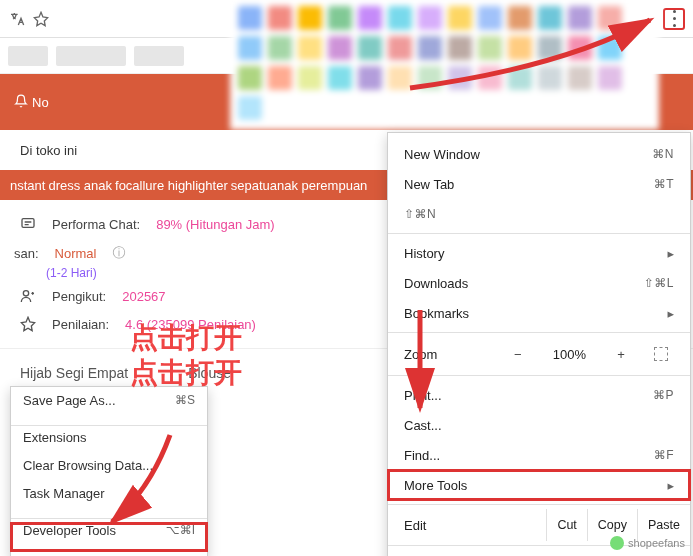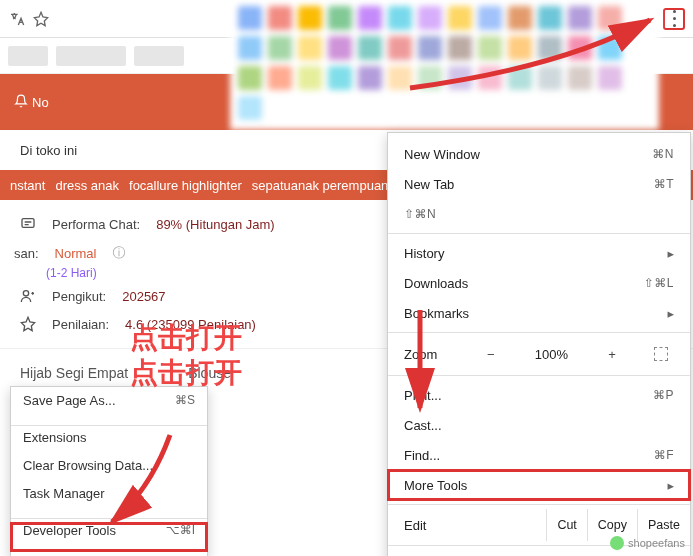--- a/index.html
+++ b/index.html
@@ -15,41 +15,41 @@
   
   .smudge-row { height: 36px; background:#fff; border-bottom:1px solid #eee; display:flex; align-items:center; padding:0 8px; gap:8px; }
   .smudge { height:20px; background:#e6e6e6; border-radius:2px; }
 
   
   .orange-bar { background:#d85a3a; color:#fff; height:56px; display:flex; align-items:center; padding:0 14px; font-size:13px; }
   .bell { margin-right:4px; }
 
   .search-bar { height:40px; background:#fff; display:flex; align-items:center; padding:0 20px; color:#333; font-size:13px; }
 
-  .tags-bar { background:#d85a3a; color:#fff; height:30px; display:flex; align-items:center; padding:0 10px; font-size:13px; gap:10px; }
+  .tags-bar { background:#d85a3a; color:#fff; height:30px; display:flex; align-items:center; padding:0 10px; font-size:13px; gap:3px; }
 
   .stats { background:#fff; padding:16px 20px; display:flex; flex-direction:column; gap:12px; border-bottom:1px solid #eee; }
   .stat-row { display:flex; align-items:center; gap:16px; font-size:13px; color:#444; }
-  .stat-row .val { color:#7f1d1d; }
+  .stat-row .val { color:#ec4899; }
   .stat-icon { width:16px; height:16px; color:#666; }
   .normal-line { margin-left:-6px; }
   .normal-val { color:#d85a3a; }
   .normal-sub { color:#8b5cf6; font-size:12px; }
 
   .tabs { background:#fff; height:48px; display:flex; align-items:center; padding:0 20px; gap:60px; font-size:14px; color:#555; }
 
   
   .chrome-menu { position:absolute; top:40px; right:2px; width:304px; background:#fff; border:1px solid #cfcfcf; box-shadow:0 4px 12px rgba(0,0,0,0.2); font-size:13px; color:#222; padding:6px 0; }
   .menu-item { display:flex; align-items:center; height:30px; padding:0 16px; cursor:default; }
   .menu-item .label { flex:1; }
   .menu-item .shortcut { color:#666; font-size:12px; letter-spacing:0.5px; }
   .menu-item .arrow { color:#666; font-size:13px; }
   .menu-sep { height:1px; background:#e0e0e0; margin:4px 0; }
   .menu-highlight { outline:3px solid #d33; outline-offset:-2px; }
-  .zoom-row { display:flex; align-items:center; height:34px; padding:0 16px; gap:23px; }
+  .zoom-row { display:flex; align-items:center; height:34px; padding:0 16px; gap:14px; }
   .zoom-row .zlabel { flex:1; }
   .zoom-btn { width:26px; height:22px; display:flex; align-items:center; justify-content:center; color:#444; }
   .zoom-val { margin:0 8px; }
   .fs-ico { width:14px; height:14px; border:1px dashed #888; }
   .edit-row { display:flex; align-items:center; height:32px; padding:0 0 0 16px; }
   .edit-row .elabel { flex:1; }
   .edit-btn { height:32px; border-left:1px solid #e0e0e0; padding:0 10px; display:flex; align-items:center; font-size:12.5px; }
 
   
   .ext-grid { position:absolute; top:0; left:230px; right:34px; height:130px; background:#fff; padding:6px 8px; display:flex; flex-wrap:wrap; gap:6px; align-content:flex-start; filter:blur(3px); }

